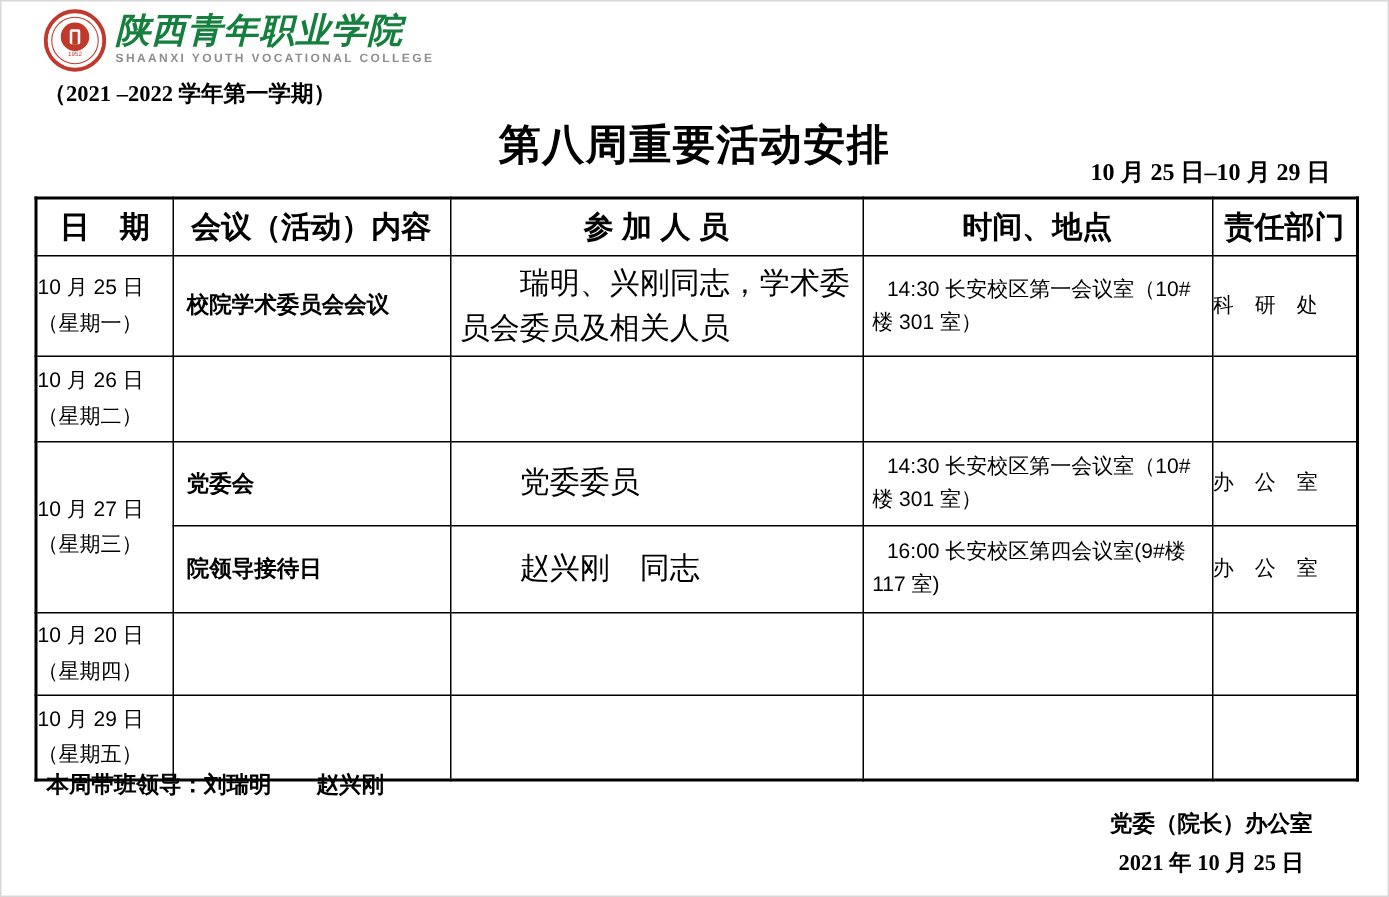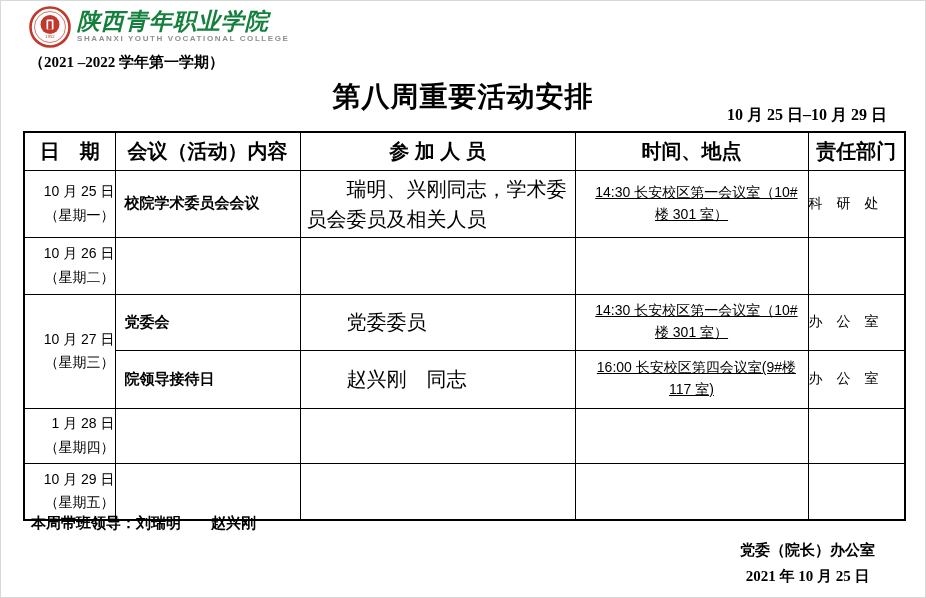--- a/index.html
+++ b/index.html
@@ -91,45 +91,44 @@
     border: 1px solid #000;
     vertical-align: middle;
     overflow: hidden;
   }
   table.schedule th {
     font-size: 20px;
     font-weight: bold;
     text-align: center;
   }
   .c-date {
-    text-align: right;
+    text-align: left;
     font-size: 14px;
     line-height: 1.65;
   }
   .c-act {
     text-align: left;
     padding-left: 9px;
     padding-right: 4px;
     font-weight: bold;
     font-size: 15px;
   }
   .c-part {
     text-align: left;
     padding: 3px 6px;
     text-indent: 2em;
     font-size: 20px;
     line-height: 1.5;
   }
   .c-time {
-    text-align: center;
+    text-align: left;
     padding: 3px 6px;
     text-indent: 0.7em;
     font-size: 14px;
     line-height: 1.55;
-    text-decoration: underline;
   }
   .c-dept {
     text-align: left;
     font-size: 14px;
   }
 
   
   .duty-line {
     position: absolute;
     left: 30px;
@@ -230,21 +229,21 @@
 
     <tr style="height:58px">
       <td class="c-act">院领导接待日</td>
       <td class="c-part">赵兴刚　同志</td>
       <td class="c-time">16:00 长安校区第四会议室(9#楼 117 室)</td>
       <td class="c-dept">办　公　室</td>
     </tr>
 
     <tr style="height:55px">
       <td class="c-date">
-        <div>1 月 28 日</div>
+        <div>10 月 20 日</div>
         <div>（星期四）</div>
       </td>
       <td class="c-act"></td>
       <td class="c-part"></td>
       <td class="c-time"></td>
       <td class="c-dept"></td>
     </tr>
 
     <tr style="height:57px">
       <td class="c-date">

